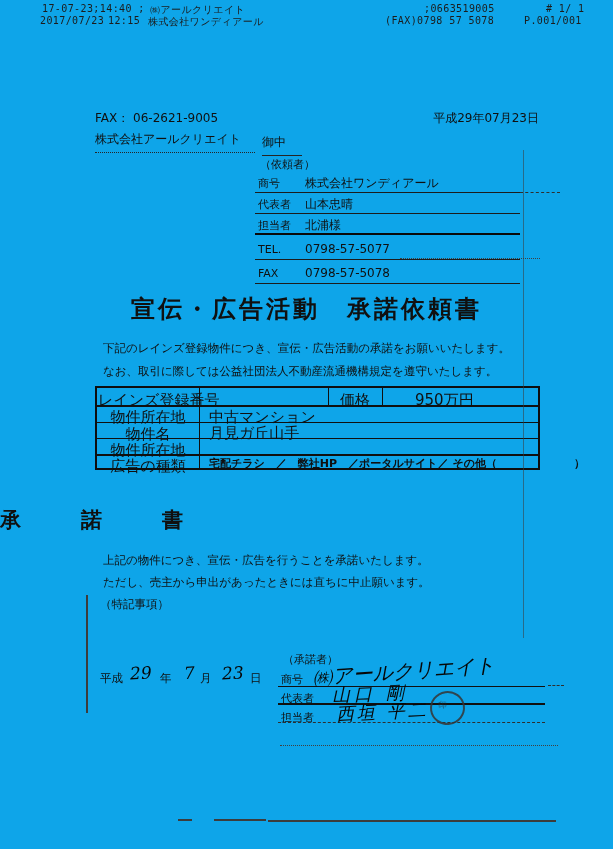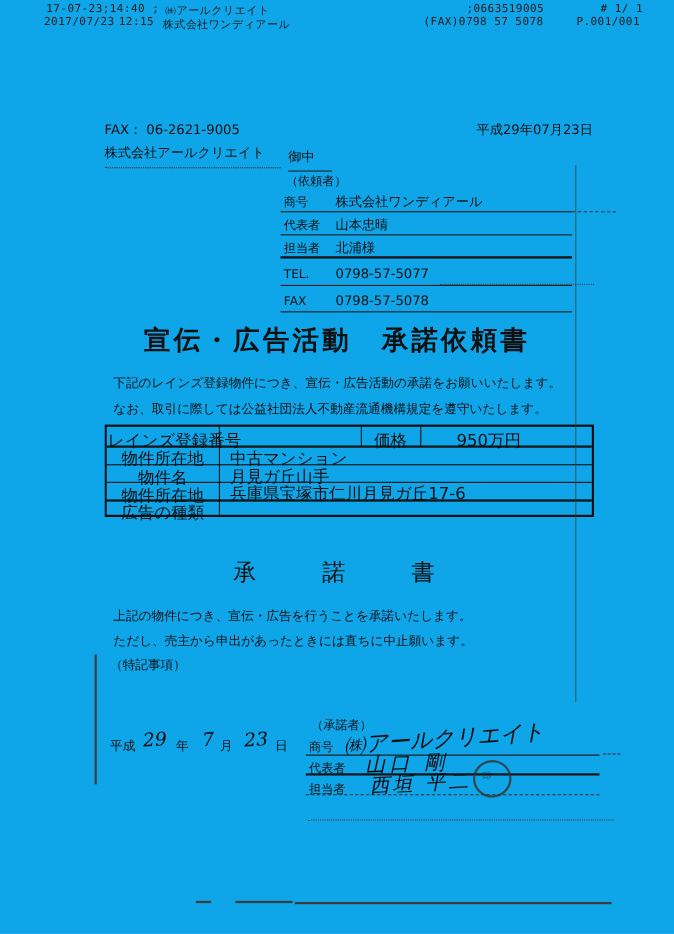--- a/index.html
+++ b/index.html
@@ -6,21 +6,21 @@
   html,body{background:#d9d9d9}
   body{font-family:"DejaVu Sans","Liberation Sans",sans-serif}
   .page{position:relative;width:613px;height:849px;background:#0ea5e9;overflow:hidden;color:#161616;margin:0 auto}
   .abs{position:absolute;white-space:nowrap}
   .scan{filter:blur(0.3px) contrast(1.06)}
   .hdr{font-family:"DejaVu Sans Mono","Liberation Mono",monospace;font-size:10px;color:#1c1c1c;filter:blur(0.45px);letter-spacing:.4px}
   .fs11{font-size:11px}
   .fs115{font-size:11.5px}
   .fs12{font-size:12px}
   .doc-title{font-size:24px;font-weight:bold;letter-spacing:3px;width:613px;text-align:center}
-  .consent-title{font-size:21px;font-weight:normal;letter-spacing:6px;width:613px;text-align:center}
+  .consent-title{font-size:21px;font-weight:bold;letter-spacing:6px;width:613px;}
   .u-dot{border-bottom:1.5px dotted #2a2a2a;padding-bottom:4px}
   .u-solid{border-bottom:1.5px solid #2a2a2a;padding-bottom:4px}
   .req-row{position:absolute;left:255px;width:265px;height:20px;border-bottom:1px solid #222}
   .req-row.thick{border-bottom:2px solid #111}
   .req-label{position:absolute;left:3px;top:3px;font-size:11px}
   .req-value{position:absolute;left:50px;top:2px;font-size:12px}
   .sig-label{font-size:11px}
   .line{position:absolute;background:#161616}
   .line.dashed{background:none;border-bottom:1.5px dashed #333}
   .line.dotted{background:none;border-bottom:1.5px dotted #444}
@@ -107,23 +107,23 @@
       <span class="cell" style="left:231px;top:3px;width:54px;text-align:center">価格</span>
       <span class="cell" style="left:318px;top:3px">950万円</span>
 
       <span class="cell lab" style="left:1px;top:20px">物件所在地</span>
       <span class="cell" style="left:112px;top:20px">中古マンション</span>
 
       <span class="cell lab" style="left:1px;top:37px">物件名</span>
       <span class="cell" style="left:112px;top:36px">月見ガ丘山手</span>
 
       <span class="cell lab" style="left:1px;top:53px">物件所在地</span>
-      <span class="cell" style="left:112px;top:52px">兵庫県宝塚市仁川月見ガ丘17-6</span>
 
       <span class="cell lab" style="left:1px;top:69px">広告の種類</span>
+      <span class="cell" style="left:112px;top:68px;font-weight:600;font-size:11px">宅配チラシ　／　弊社HP　／ポータルサイト／ その他（　　　　　　　）</span>
     </div>
 
     <div class="abs consent-title" style="left:0;top:506px">承　　諾　　書</div>
     <span class="abs fs115" style="left:103px;top:553px">上記の物件につき、宣伝・広告を行うことを承諾いたします。</span>
     <span class="abs fs115" style="left:103px;top:575px">ただし、売主から申出があったときには直ちに中止願います。</span>
     <span class="abs fs115" style="left:100px;top:597px">（特記事項）</span>
 
     <span class="abs fs115" style="left:100px;top:671px">平成</span>
     <span class="abs hand" style="left:130px;top:663px;font-size:17px;transform:rotate(-3deg)">29</span>
     <span class="abs fs115" style="left:160px;top:671px">年</span>

